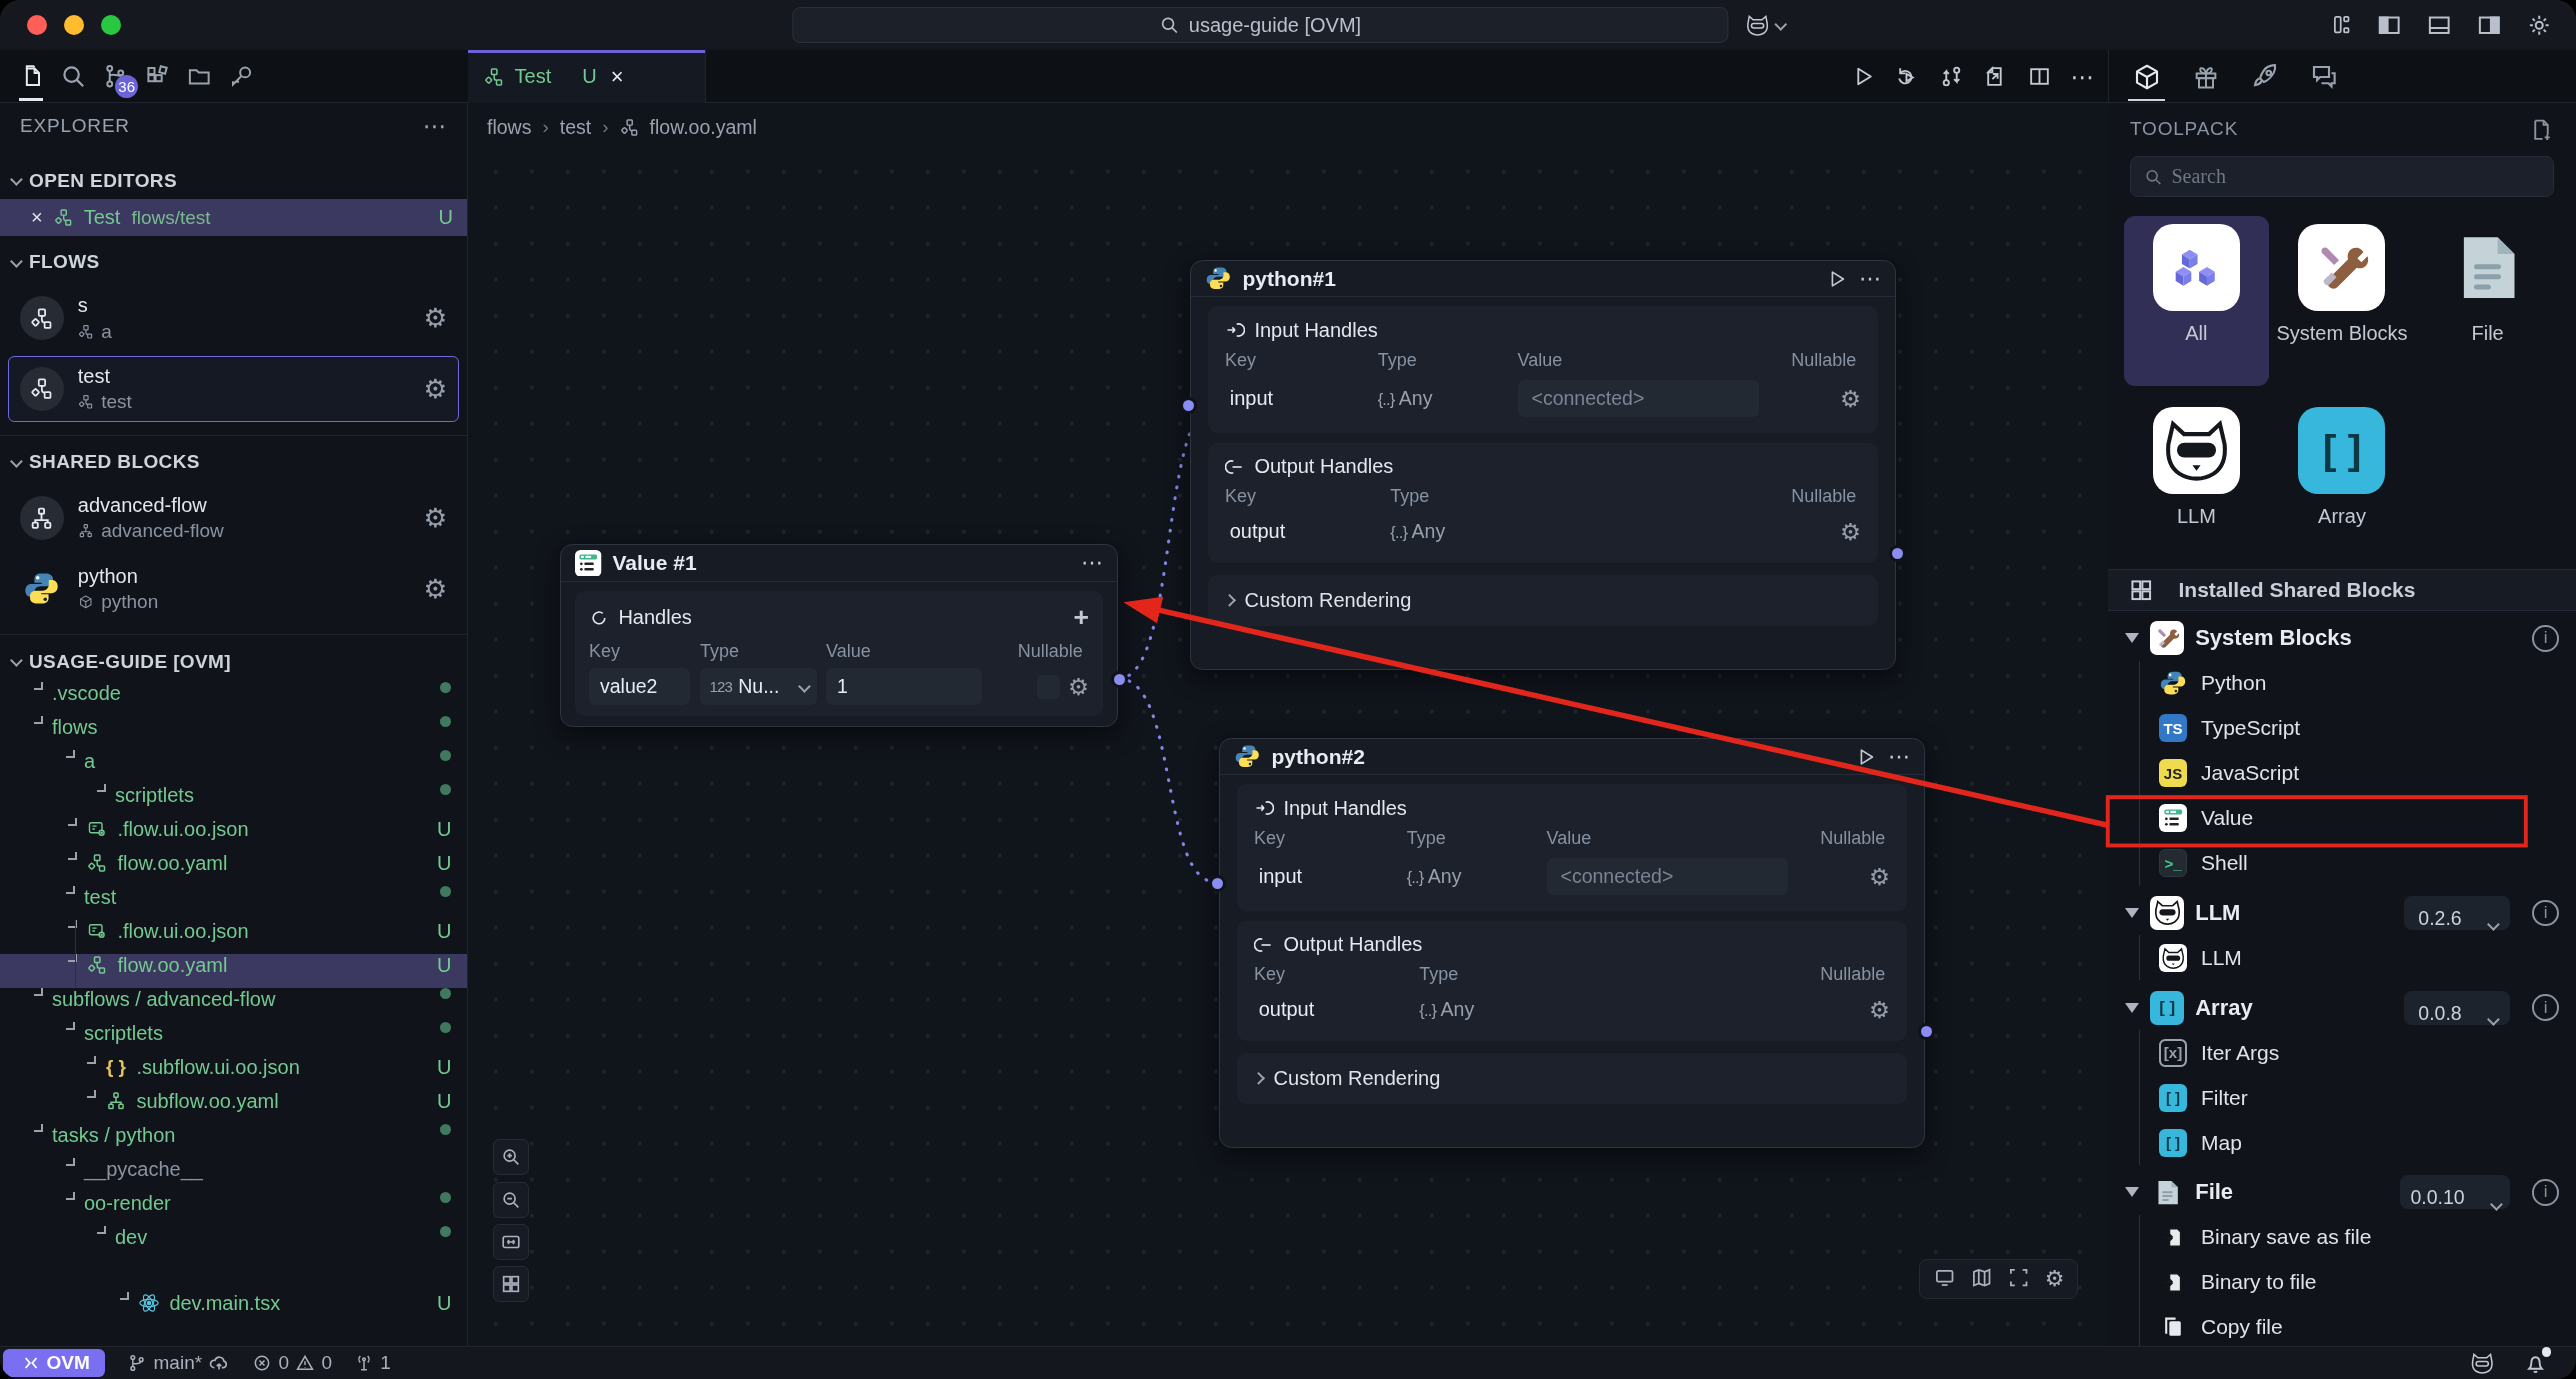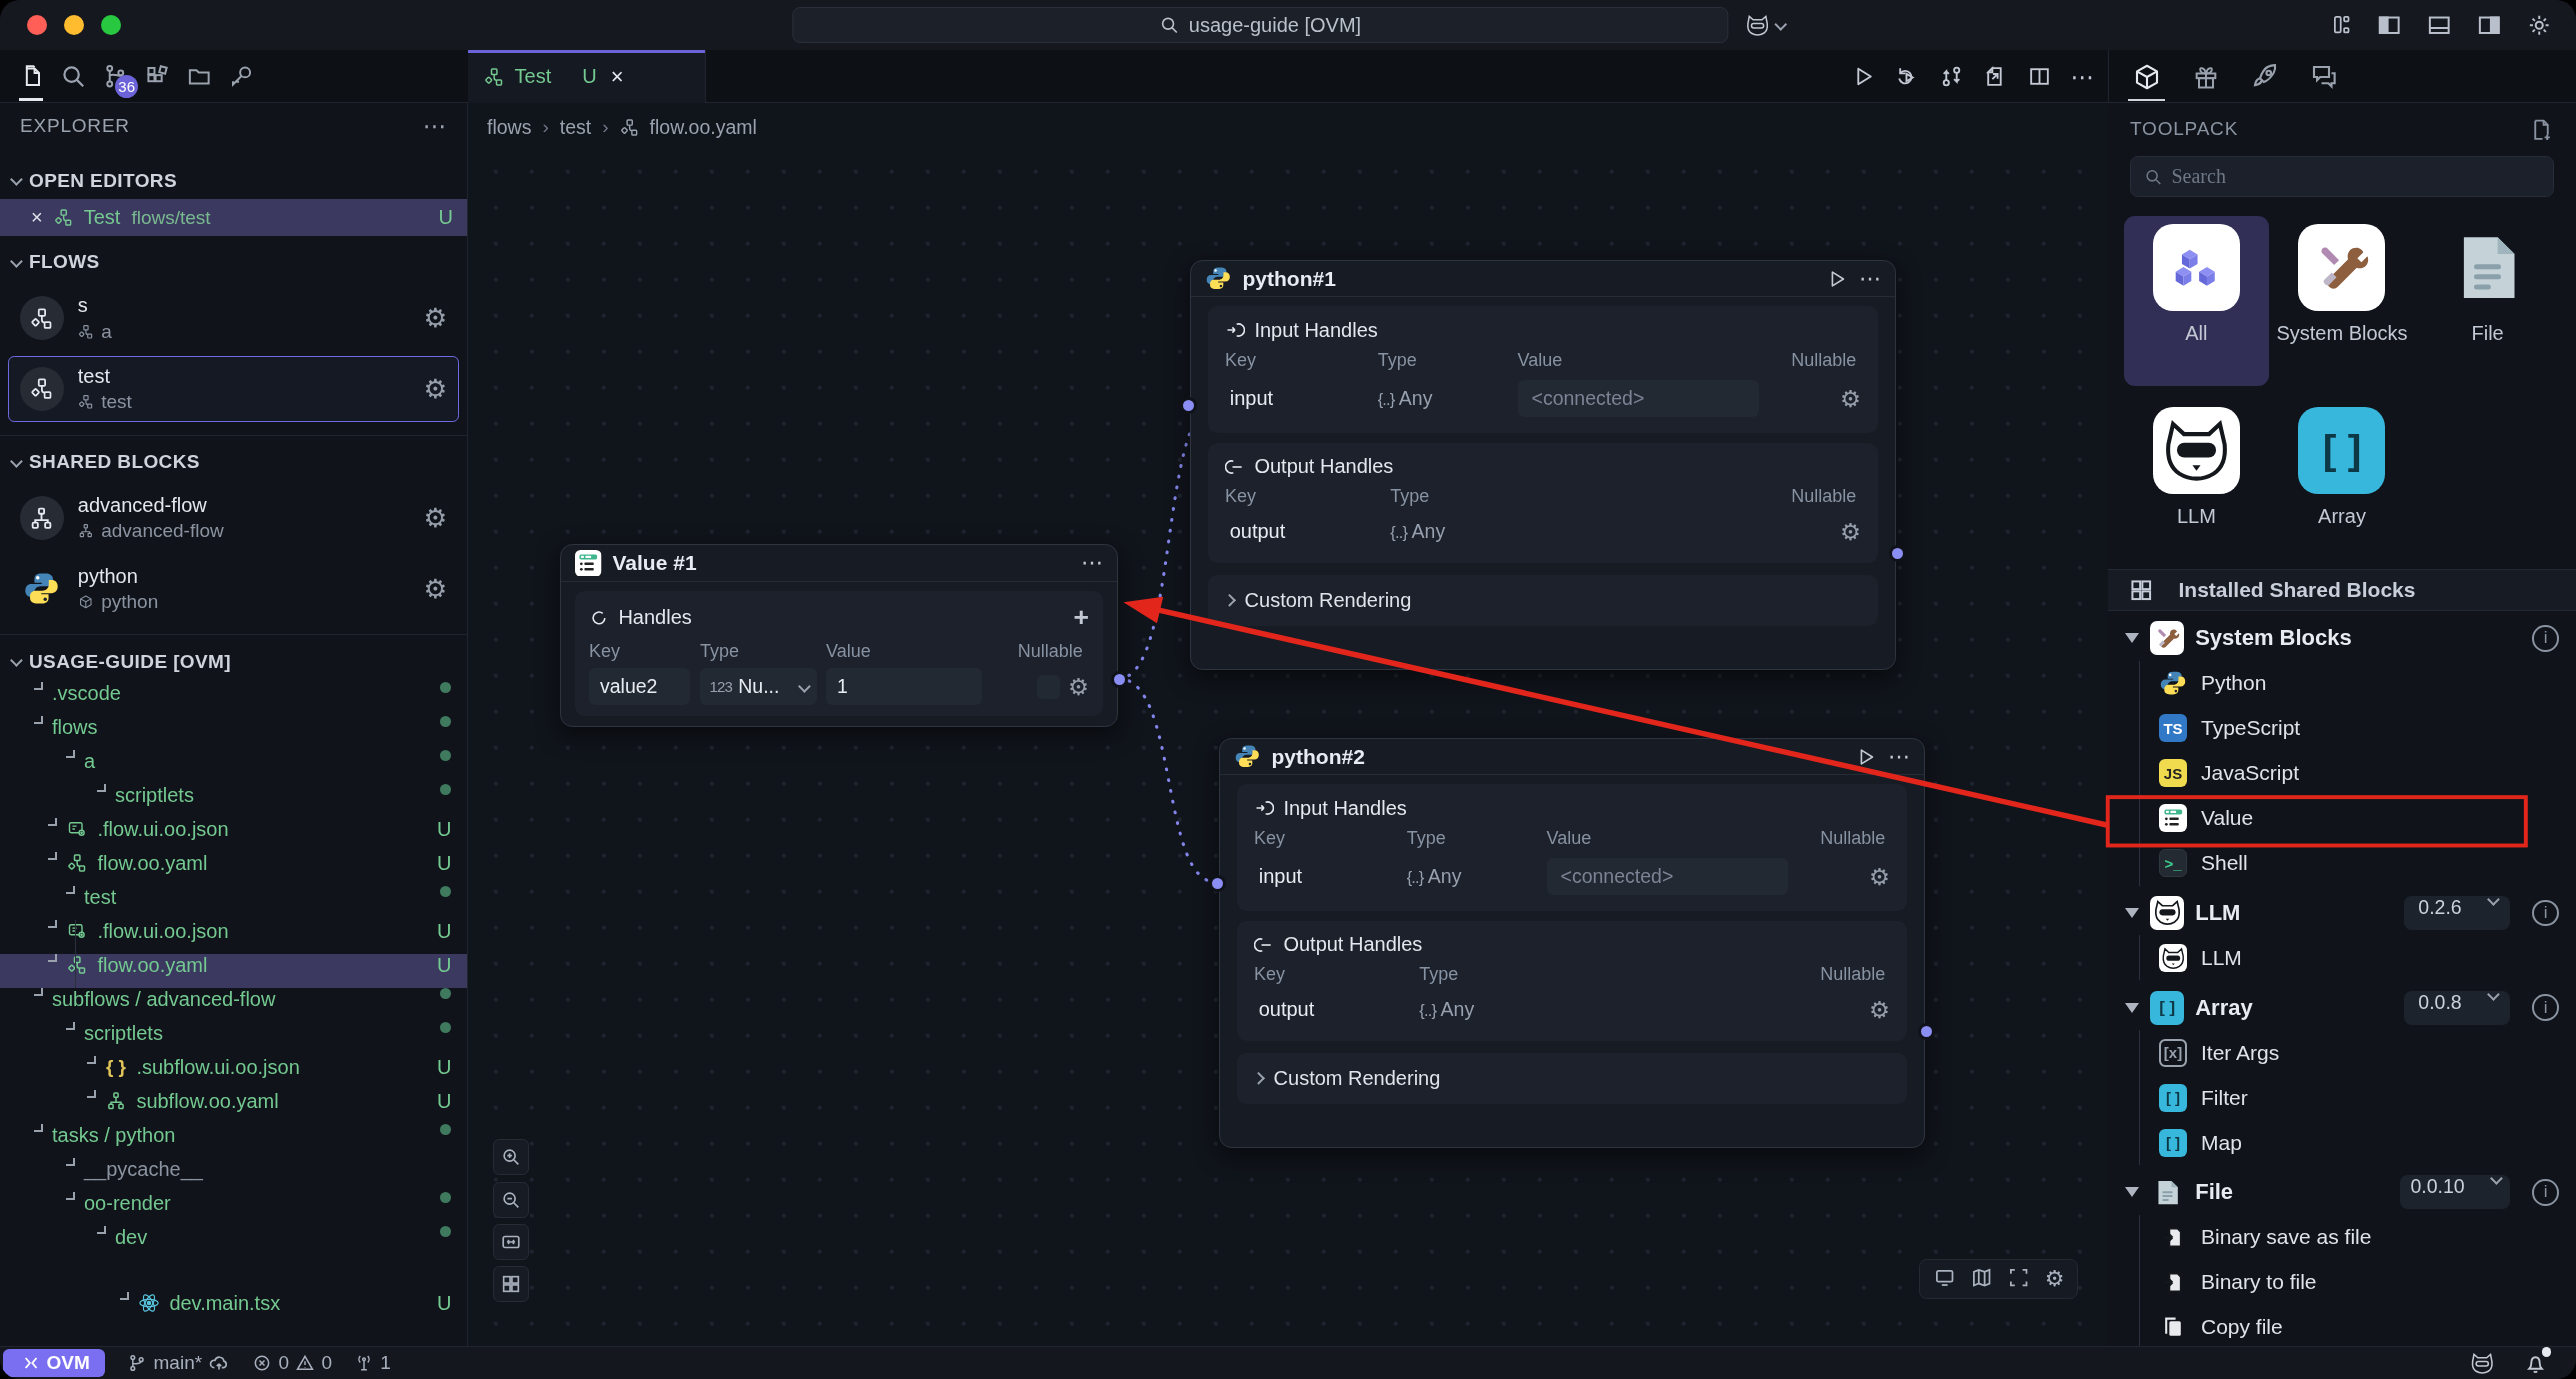--- a/index.html
+++ b/index.html
@@ -63,21 +63,21 @@
   
   .tree { margin-top:1.6px; }
   .tree-row { position:relative; height:34px; display:flex; align-items:flex-start; gap:9.4px; padding-right:15.6px; font-size:20px; color:#74c991; }
   .tree-row.selected { background:#3b3960; }
   .tree-row.muted { color:#8b93a1; }
   .tree-row .chv { flex:0 0 8.6px; }
   .tree-row.lv1 { padding-left:34px; }
   .tree-row.lv2 { padding-left:66px; }
   .tree-row.lv3 { padding-left:97px; }
   .tree-row.lv2f { padding-left:87px; }
-  .tree-row.lv3f { padding-left:48px; }
+  .tree-row.lv3f { padding-left:68px; }
   .tree-row.lv4f { padding-left:120px;margin-top:32px; }
   .tree-row.guide::after { content:""; position:absolute; left:75px; top:0; bottom:0; border-left:1.6px solid #2a313c; }
   .tree-row .tico { display:none; width:22px; height:22px; align-items:center; justify-content:center; flex:0 0 22px; font-weight:bold; }
   .tree-row.ic-flowui .t-flowui,.tree-row.ic-flowyaml .t-flowyaml,.tree-row.ic-json .t-json,
   .tree-row.ic-flowtree .t-flowtree,.tree-row.ic-react .t-react,.tree-row.ic-html .t-html { display:flex; }
   .tree-row .rbadge { margin-left:auto; display:none; }
   .tree-row.b-dot .rdot { display:block; margin-left:auto; width:11.7px; height:11.7px; border-radius:50%; background:#3f7a5e; }
   .tree-row.b-u .ru { display:block; margin-left:auto; color:#74c991; font-size:20px; }
   .t-json { color:#e2c55a; font-size:19px; }
   .t-html { color:#e0733c; font-size:17px; }
@@ -146,21 +146,21 @@
   .ico-tools { background:#fff; }
   .ico-file { background:transparent; }
   .ico-llm { background:#fff; }
   .ico-array { background:#38b7dc; color:#0d3947; font-size:41px; font-weight:bold; }
   .ico-transform { background:#3b3663; border:2.3px solid #d8dbe4; border-radius:50%; color:#fff; }
   .installed { height:42px; background:#171b24; border-top:1.6px solid #222835; border-bottom:1.6px solid #222835; display:flex; align-items:center; gap:24px; padding:0 20px; color:#c9cedb; font-size:21px; font-weight:bold; }
   .groups { padding:4.7px 11px 0; }
   .group-head { height:45px; display:flex; align-items:center; gap:11px; padding:0 6.2px; }
   .caret { width:0; height:0; border-left:7.8px solid transparent; border-right:7.8px solid transparent; border-top:10px solid #aeb4c0; }
   .gname { color:#e8ebf0; font-size:22px; font-weight:bold; }
-  .ver { margin-left:auto; height:34px; min-width:106px; background:#1d232d; border-radius:7.8px; display:flex; align-items:flex-start; justify-content:center; gap:26px; color:#ccd2dc; font-size:19.5px; padding:0 11px; }
+  .ver { margin-left:auto; height:34px; min-width:106px; background:#1d232d; border-radius:7.8px; display:flex; align-items:flex-end; justify-content:center; gap:26px; color:#ccd2dc; font-size:19.5px; padding:0 11px; }
   .info-ic { width:26.5px; height:26.5px; border-radius:50%; border:2px solid #8a93a1; color:#8a93a1; font-size:17px; display:flex; align-items:center; justify-content:center; margin-left:11px; font-style:normal; }
   .ver + .info-ic { margin-left:11px; }
   .gitems { margin-left:20px; border-left:1.6px solid #2b313c; padding-left:19px; margin-bottom:4.7px; }
   .gitem { position:relative; height:45px; display:flex; align-items:center; gap:14px; color:#dfe3ea; font-size:21px; }
   .gitem .iico { display:none; width:28px; height:28px; border-radius:6.2px; align-items:center; justify-content:center; flex:0 0 28px; font-weight:bold; }
   .gitem.i-python .gi-python, .gitem.i-ts .gi-ts, .gitem.i-js .gi-js, .gitem.i-value .gi-value,
   .gitem.i-shell .gi-shell, .gitem.i-llm .gi-llm, .gitem.i-iter .gi-iter, .gitem.i-arr .gi-arr,
   .gitem.i-bin .gi-bin, .gitem.i-copy .gi-copy { display:flex; }
   .gi-ts { background:#3178c6; color:#fff; font-size:15px; }
   .gi-js { background:#f0db4f; color:#23241f; font-size:15px; }

